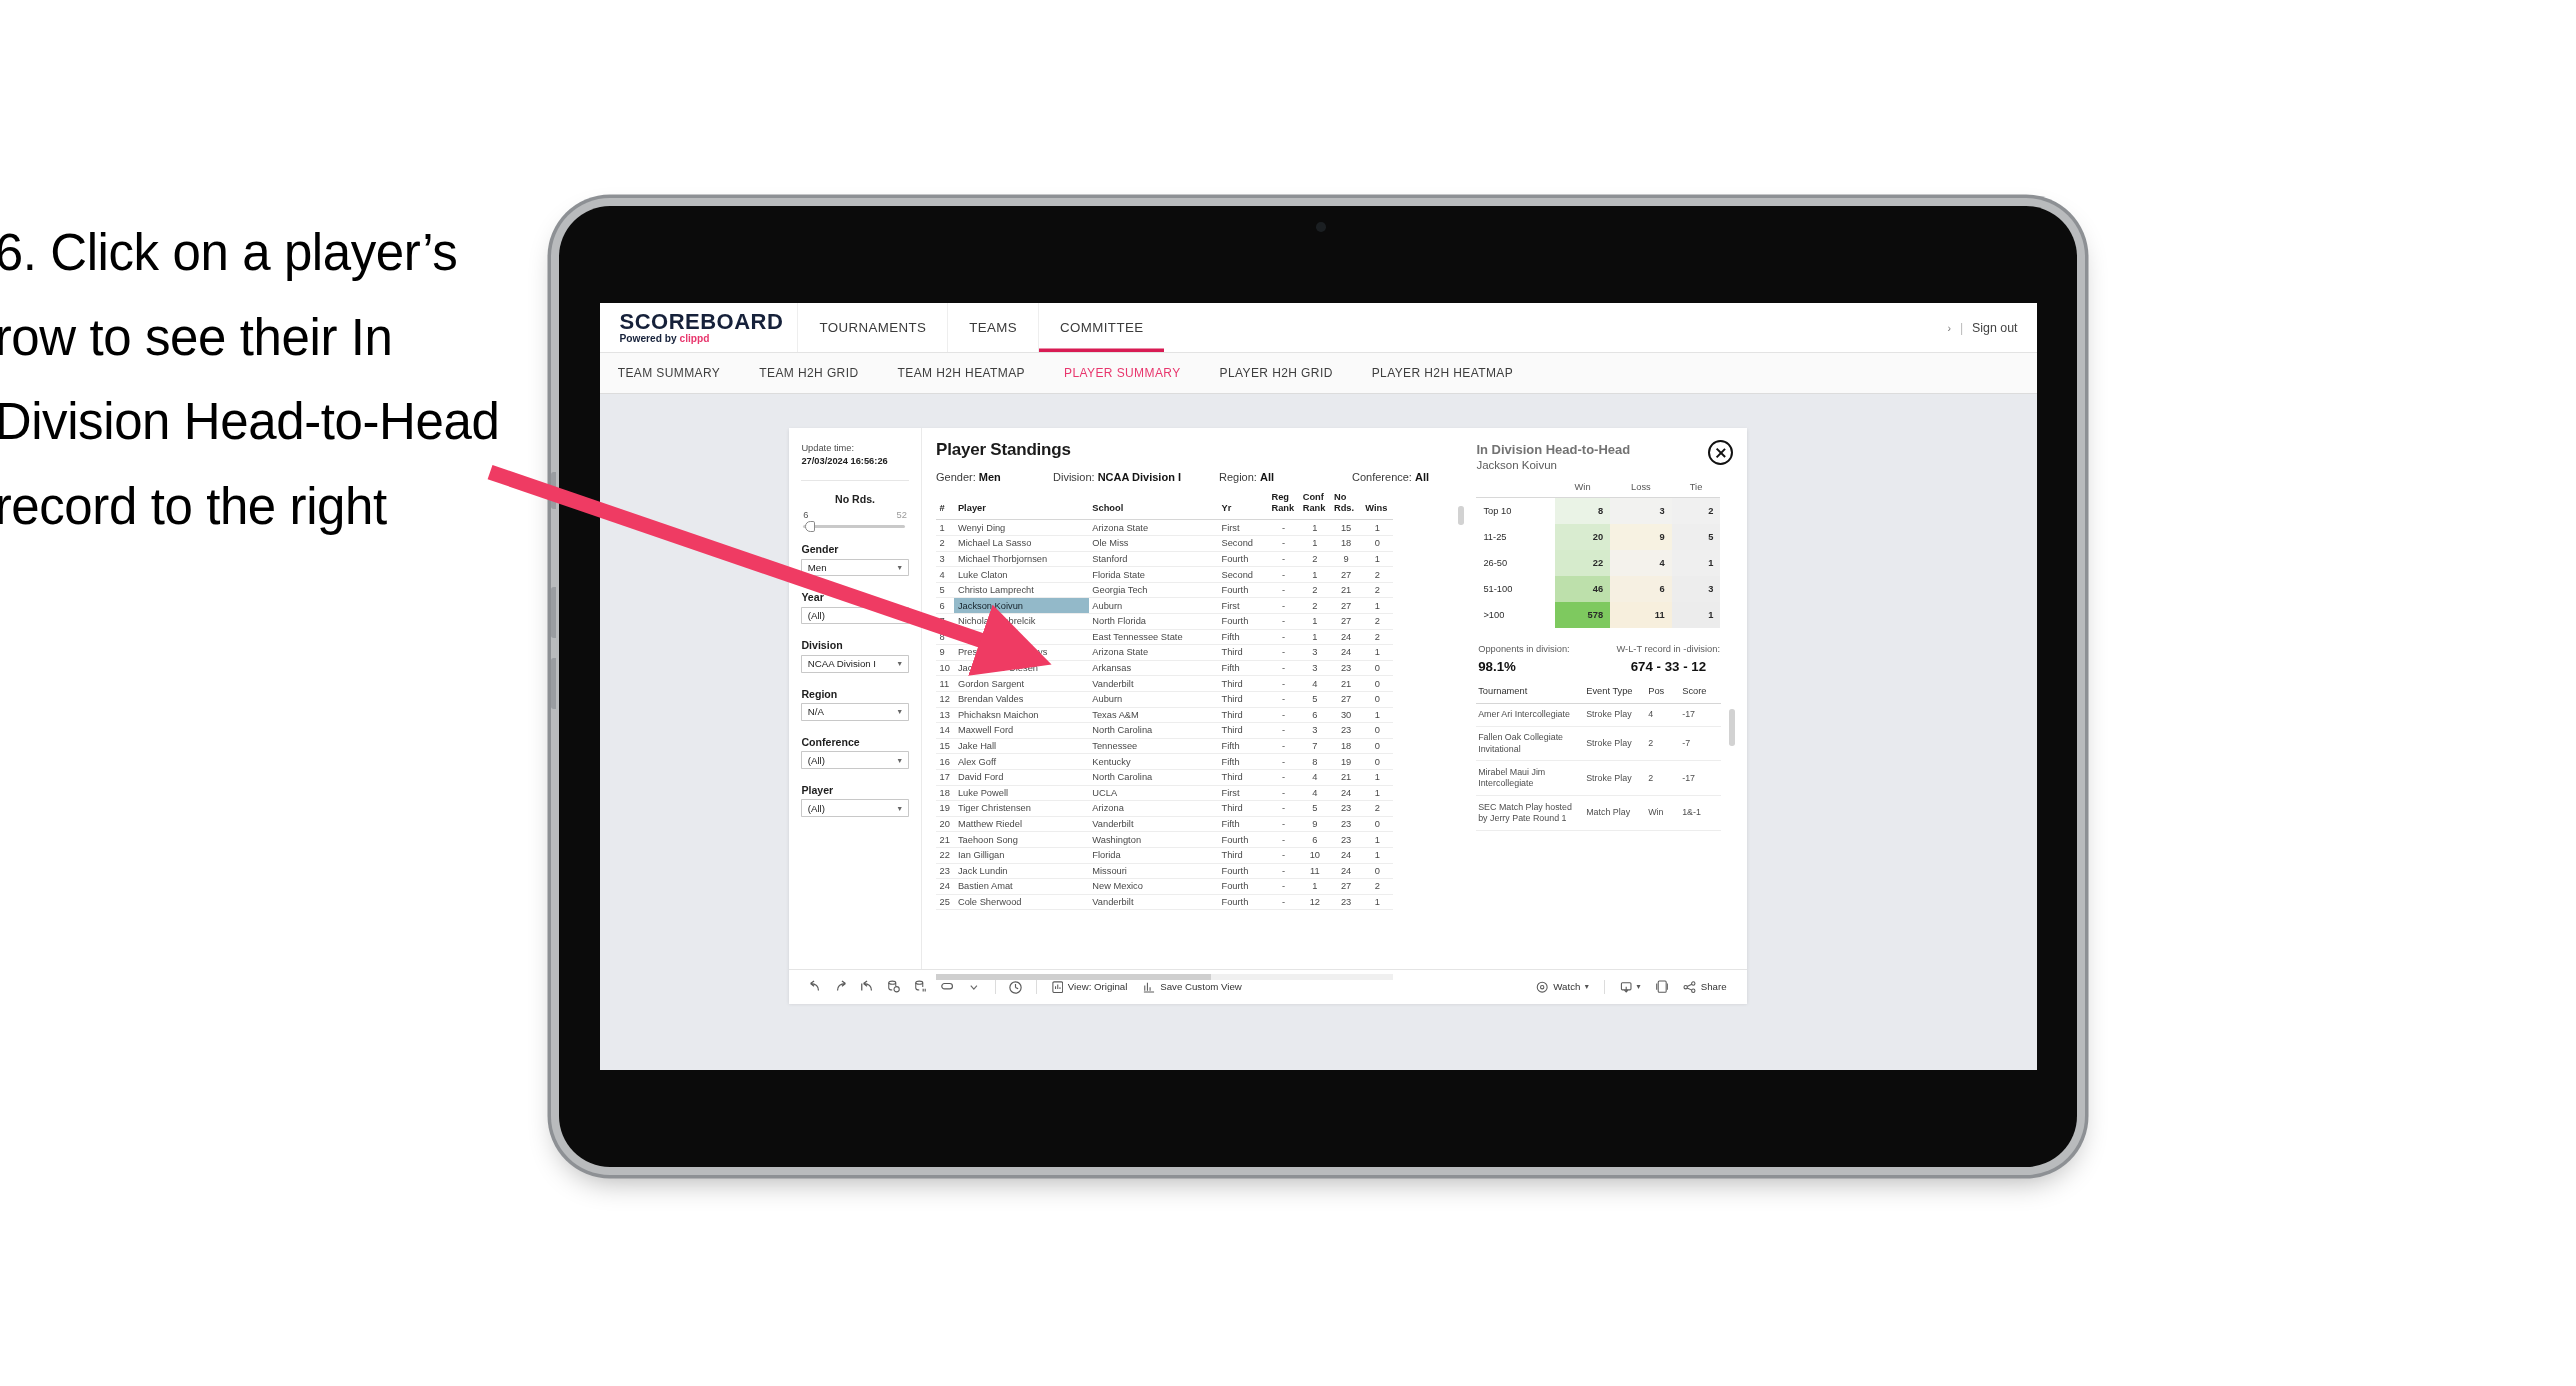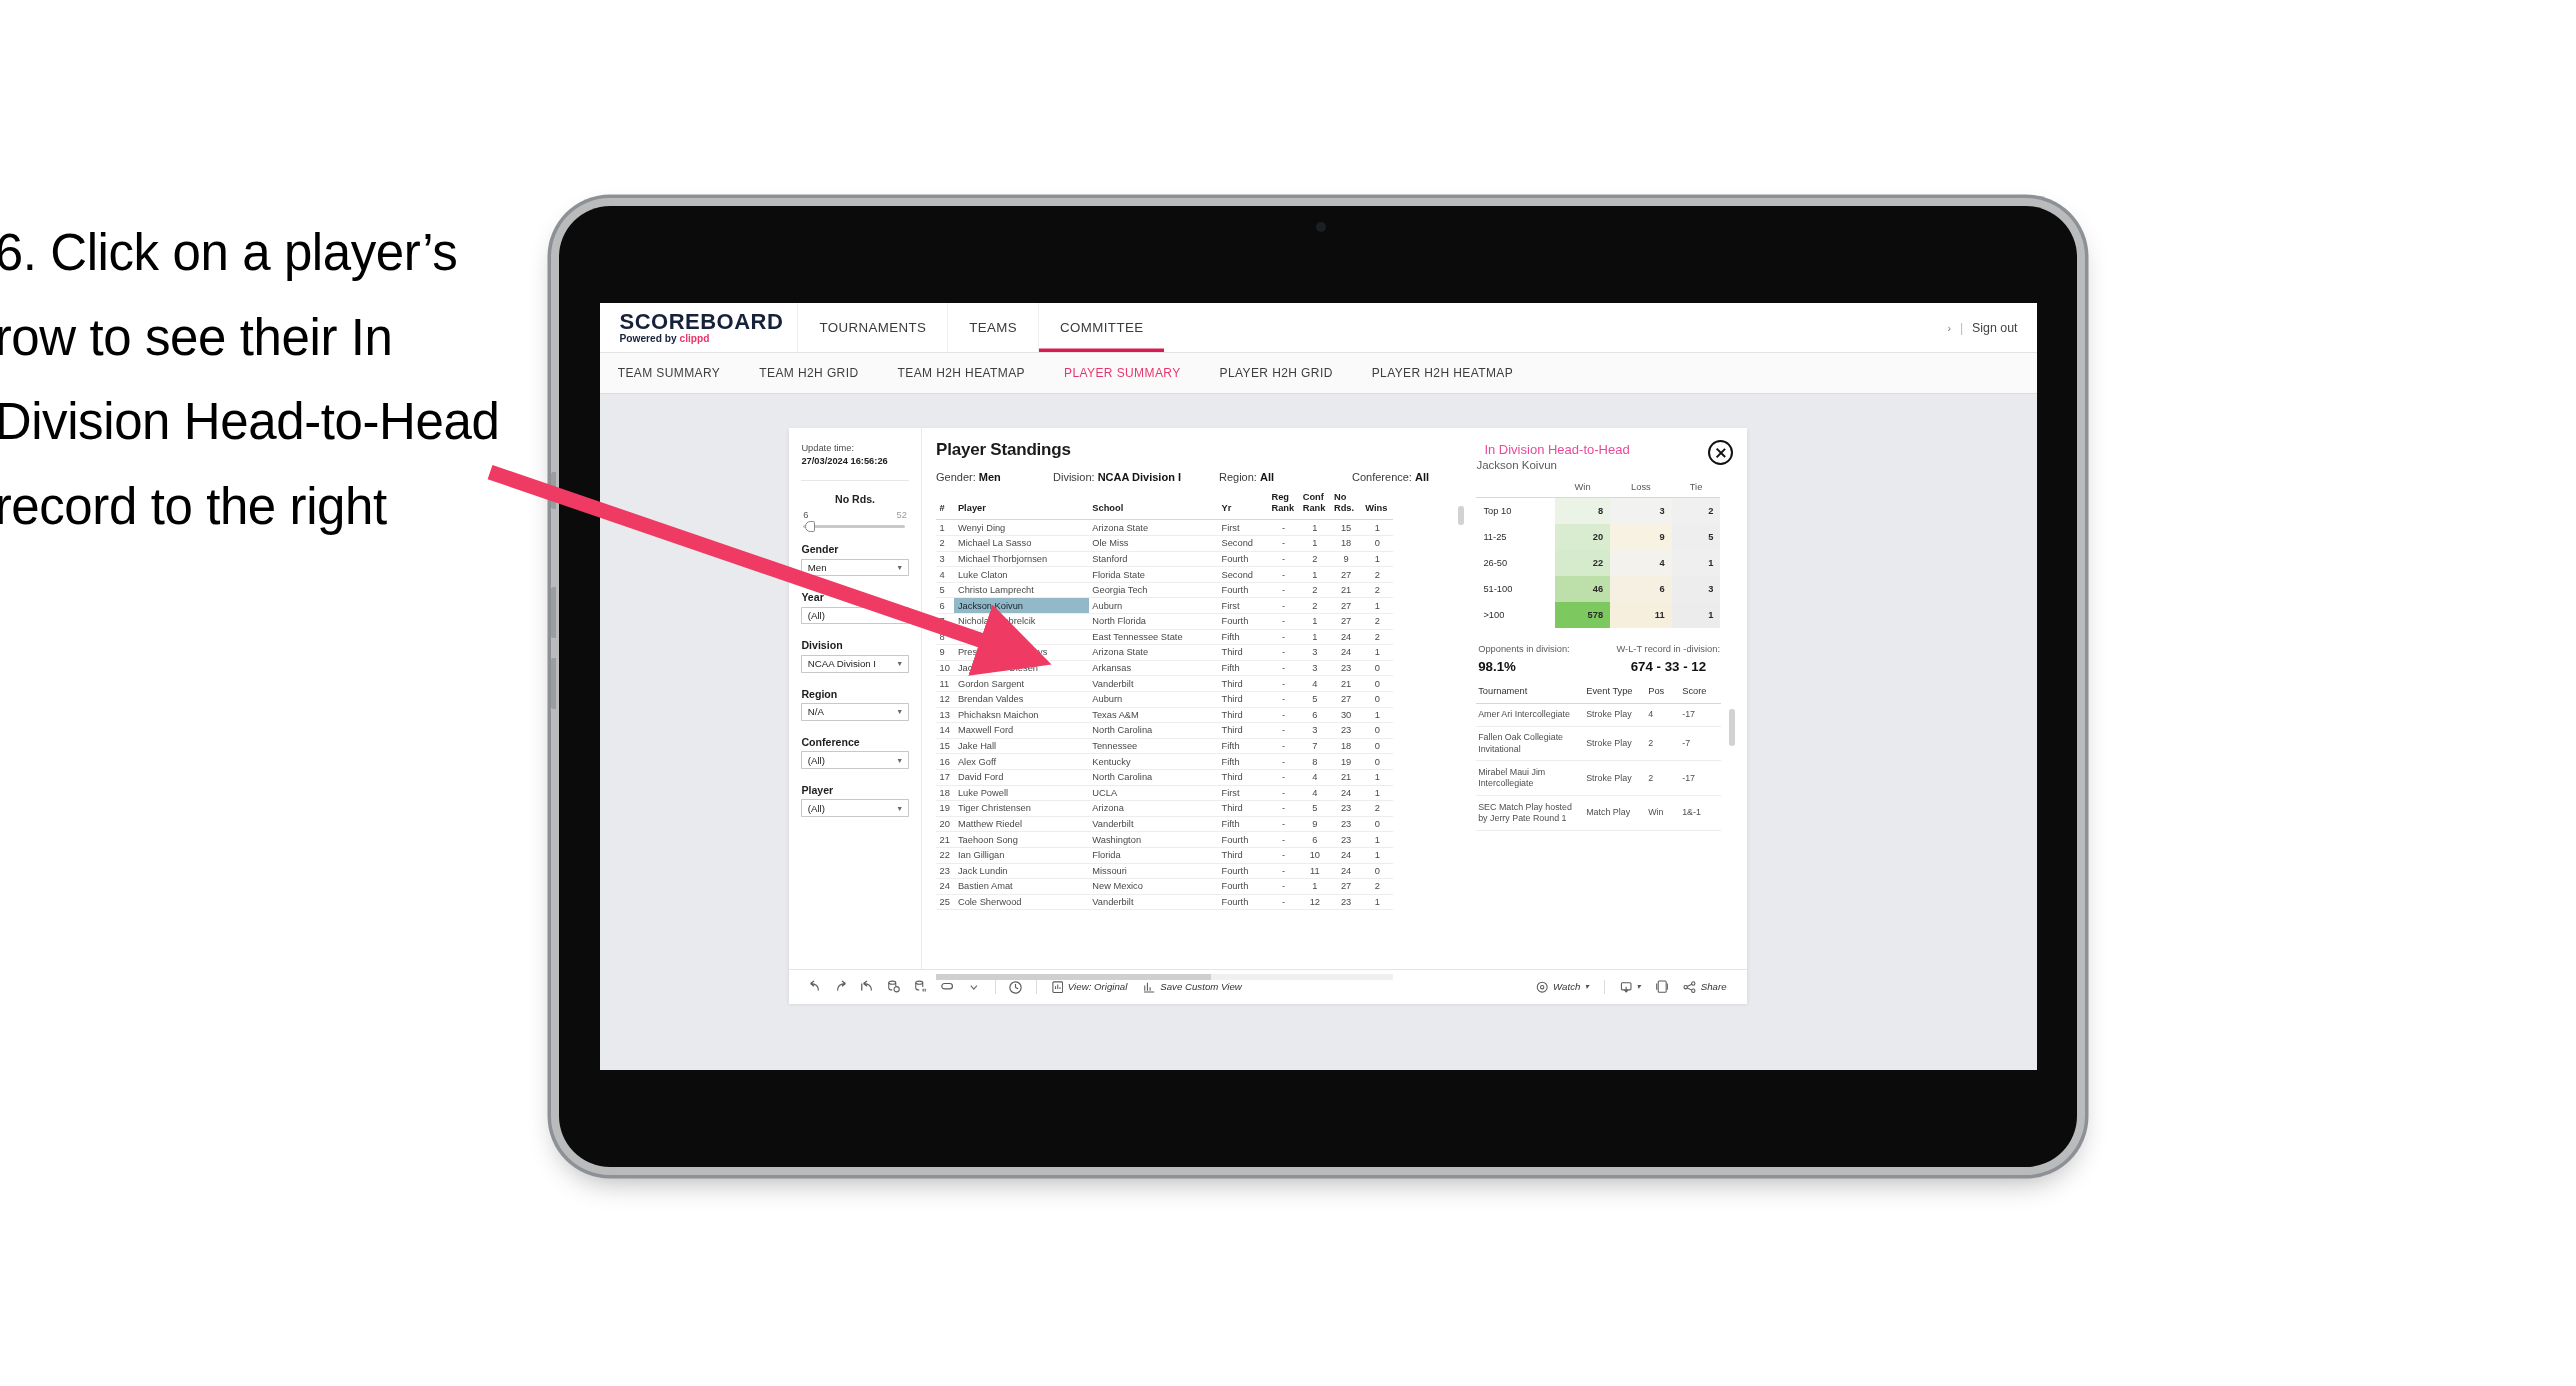--- a/index.html
+++ b/index.html
@@ -142,21 +142,21 @@
   .c-nr   { width:30px; text-align:center; }
   .c-w    { width:30px; text-align:center; }
   tr.hl td.c-play { background:#93b9c9; color:#16232b; }
   .vscroll-thumb { position:absolute; right:0; top:14px; width:6.2px; height:19.5px; background:#d2d2d2; border-radius:2.7px; }
   .hscroll { position:absolute; left:0; bottom:-10.6px; width:457px; height:5.3px; background:#f0f0f0; }
   .hscroll i { display:block; width:275px; height:5.3px; background:#cfcfcf; }
 
   
   .h2h { width:283px; flex-shrink:0; padding:14px 14px 0 12.4px; position:relative; }
   .h2h-head { display:flex; justify-content:space-between; align-items:flex-start; }
-  .h2h-title { font-size:13px; font-weight:normal; color:#ec4899;margin-left:8px; }
+  .h2h-title { font-size:13px; font-weight:bold; color:#737373; }
   .h2h-sub { font-size:11.5px; color:#5b5b5b; margin-top:1.8px; }
   .closebtn {
     width:25px; height:25px; border:2.1px solid #111; border-radius:50%;
     position:relative; cursor:pointer; flex-shrink:0; margin-top:-1.8px;
   }
   .closebtn::before, .closebtn::after {
     content:""; position:absolute; left:50%; top:50%; width:12.4px; height:2.1px; background:#111;
   }
   .closebtn::before { transform:translate(-50%,-50%) rotate(45deg); }
   .closebtn::after  { transform:translate(-50%,-50%) rotate(-45deg); }
@@ -190,21 +190,21 @@
   .tour-scroll { position:absolute; right:-1.8px; top:23px; width:6.2px; height:37px; background:#d2d2d2; border-radius:2.7px; }
 
   
   .toolbar {
     height:35px; border-top:0.9px solid #e4e4e4; background:#fff;
     display:flex; align-items:center; padding:0 12.4px; gap:0; flex-shrink:0;
   }
   .tb-ico { width:26.6px; height:23px; display:flex; align-items:center; justify-content:center;
             color:#5a5a5a; font-size:13.3px; cursor:pointer; }
   .tb-sep { width:0.9px; height:14px; background:#dcdcdc; margin:0 7px; }
-  .tb-btn { display:flex; align-items:center; gap:4.4px; font-size:9.7px; color:#333; padding:0 8px; cursor:pointer;font-style:italic; }
+  .tb-btn { display:flex; align-items:center; gap:4.4px; font-size:9.7px; color:#333; padding:0 8px; cursor:pointer; }
   .tb-spacer { flex:1; }
 
   svg.i { display:block; }
 </style>
 </head>
 <body>
 
 <div class="stage">
 
   <div class="instruction">6. Click on a player’s row to see their In Division Head-to-Head record to the right</div>

